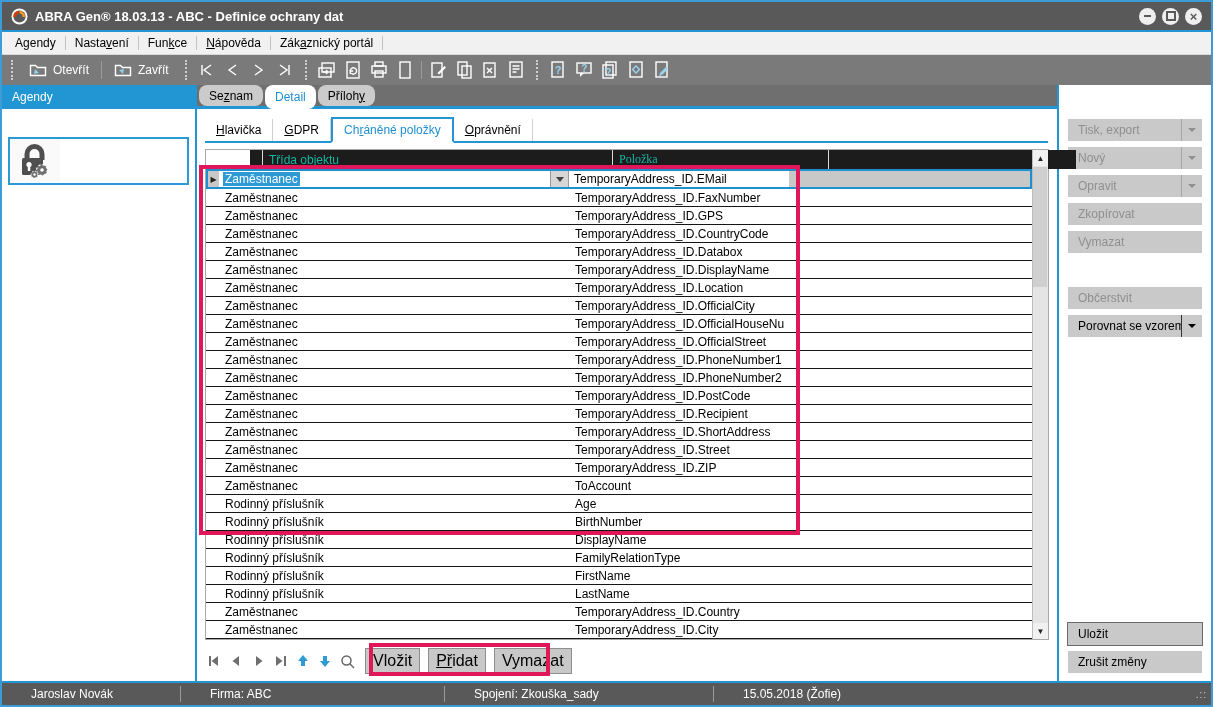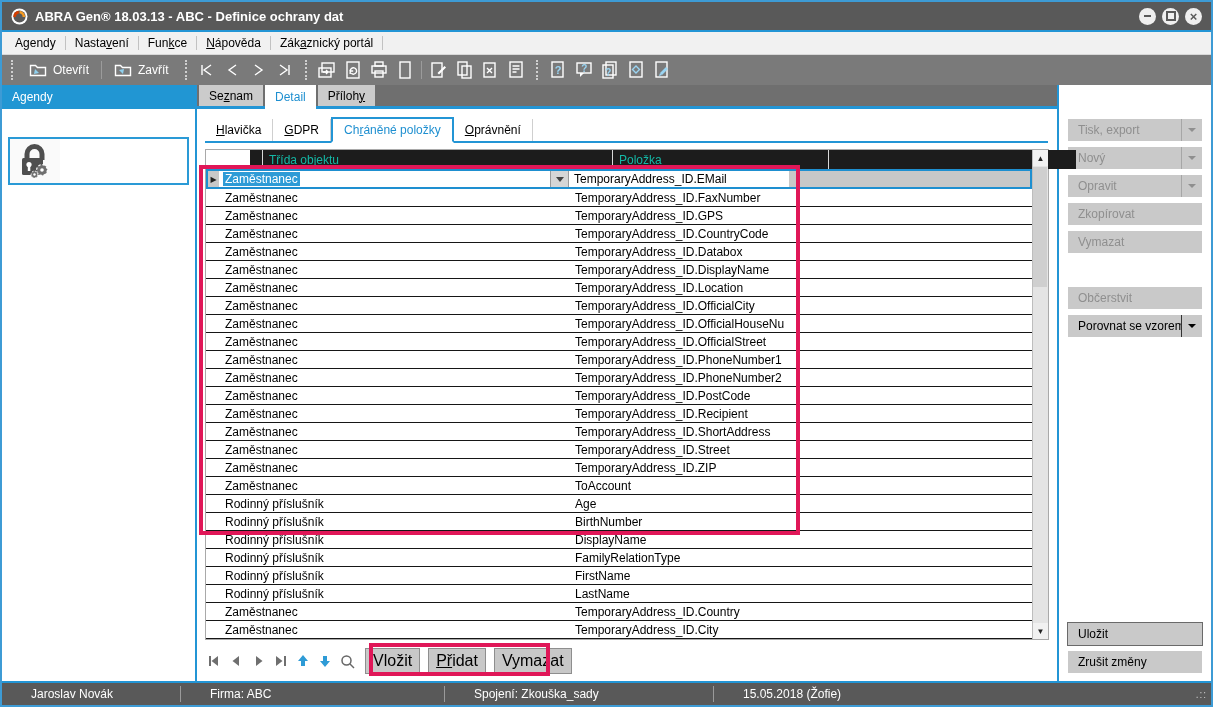--- a/index.html
+++ b/index.html
@@ -29,32 +29,32 @@
   
   .appbody{flex:1;display:flex;min-height:0;}
   .sidebar{flex:0 0 193px;border-right:2px solid #2395d5;background:#fff;display:flex;flex-direction:column;}
   .sidebar-header{flex:0 0 24px;background:#2196d3;color:#fff;display:flex;align-items:center;padding-left:10px;}
   .agenda-item{margin:28px 6px 0 6px;height:48px;border:2px solid #2a9ad6;display:flex;box-sizing:border-box;}
   .agenda-icon{width:50px;background:#fafafa;display:flex;align-items:center;justify-content:center;}
   .agenda-label{flex:1;background:#92d4f0;display:flex;align-items:center;padding-left:12px;}
   
   .main{flex:1;display:flex;flex-direction:column;min-width:0;}
   .tabstrip{flex:0 0 21px;background:#6f6f6f;display:flex;align-items:flex-end;padding-left:2px;border-bottom:3px solid #2395d5;}
-  .mtab{height:21px;display:flex;align-items:center;padding:0 10px;background:#cbcbcb;margin-right:2px;}
+  .mtab{height:21px;display:flex;align-items:center;padding:0 10px;background:#cbcbcb;margin-right:2px;border-radius:8px;}
   .mtab.active{background:#fff;color:#1e8fd0;height:24px;margin-bottom:-3px;z-index:2;}
   .content{flex:1;background:#fff;padding:8px 0 0 8px;display:flex;flex-direction:column;align-items:flex-start;min-height:0;}
   .subtabs{display:flex;align-items:flex-end;border-bottom:2px solid #2395d5;width:843px;}
   .stab{padding:4px 11px;background:#fff;border-right:1px solid #cfcfcf;}
   .stab.active{border:2px solid #2395d5;border-bottom:2px solid #fff;margin-bottom:-2px;color:#1e8fd0;position:relative;z-index:2;}
   
   .tablewrap{position:relative;margin-top:6px;width:842px;border:1px solid #a9a9a9;background:#fff;}
   .thead{display:flex;height:19px;background:#1c1c1c;color:#14b8a6;width:826px;margin-left:44px;}
   .th{box-sizing:border-box;padding-left:6px;border-right:1px solid #d9d9d9;display:flex;align-items:center;}
   .th.ind{width:13px;padding:0;}
-  .th.c1{width:350px;} .th.c2{width:216px;} .th.c3{flex:1;border-right:none;}
+  .th.c1{width:350px;} .th.c2{width:216px;font-family:Liberation Serif, serif;} .th.c3{flex:1;border-right:none;}
   .tbody{width:826px;}
   .trow{display:flex;height:18px;border-bottom:1px solid #161616;box-sizing:border-box;background:#fff;align-items:center;}
   .cell{box-sizing:border-box;padding-left:6px;white-space:nowrap;overflow:hidden;}
   .ci{width:13px;padding:0;} .cc{width:350px;} .cp{width:216px;} .cr{flex:1;}
   .selrow{display:flex;height:20px;border:2px solid #1e8fd0;box-sizing:border-box;background:#c8c8c8;align-items:stretch;}
   .selrow .ci{width:11px;display:flex;align-items:center;justify-content:center;font-size:8px;color:#222;}
   .combo{width:349px;background:#fff;display:flex;align-items:stretch;}
   .combo-text{flex:1;display:flex;align-items:center;padding-left:4px;}
   .combo-text .sel{background:#2e9bd6;color:#fff;padding:0 2px;}
   .combo-btn{width:17px;background:#d6d6d6;border-left:1px solid #9a9a9a;display:flex;align-items:center;justify-content:center;}

